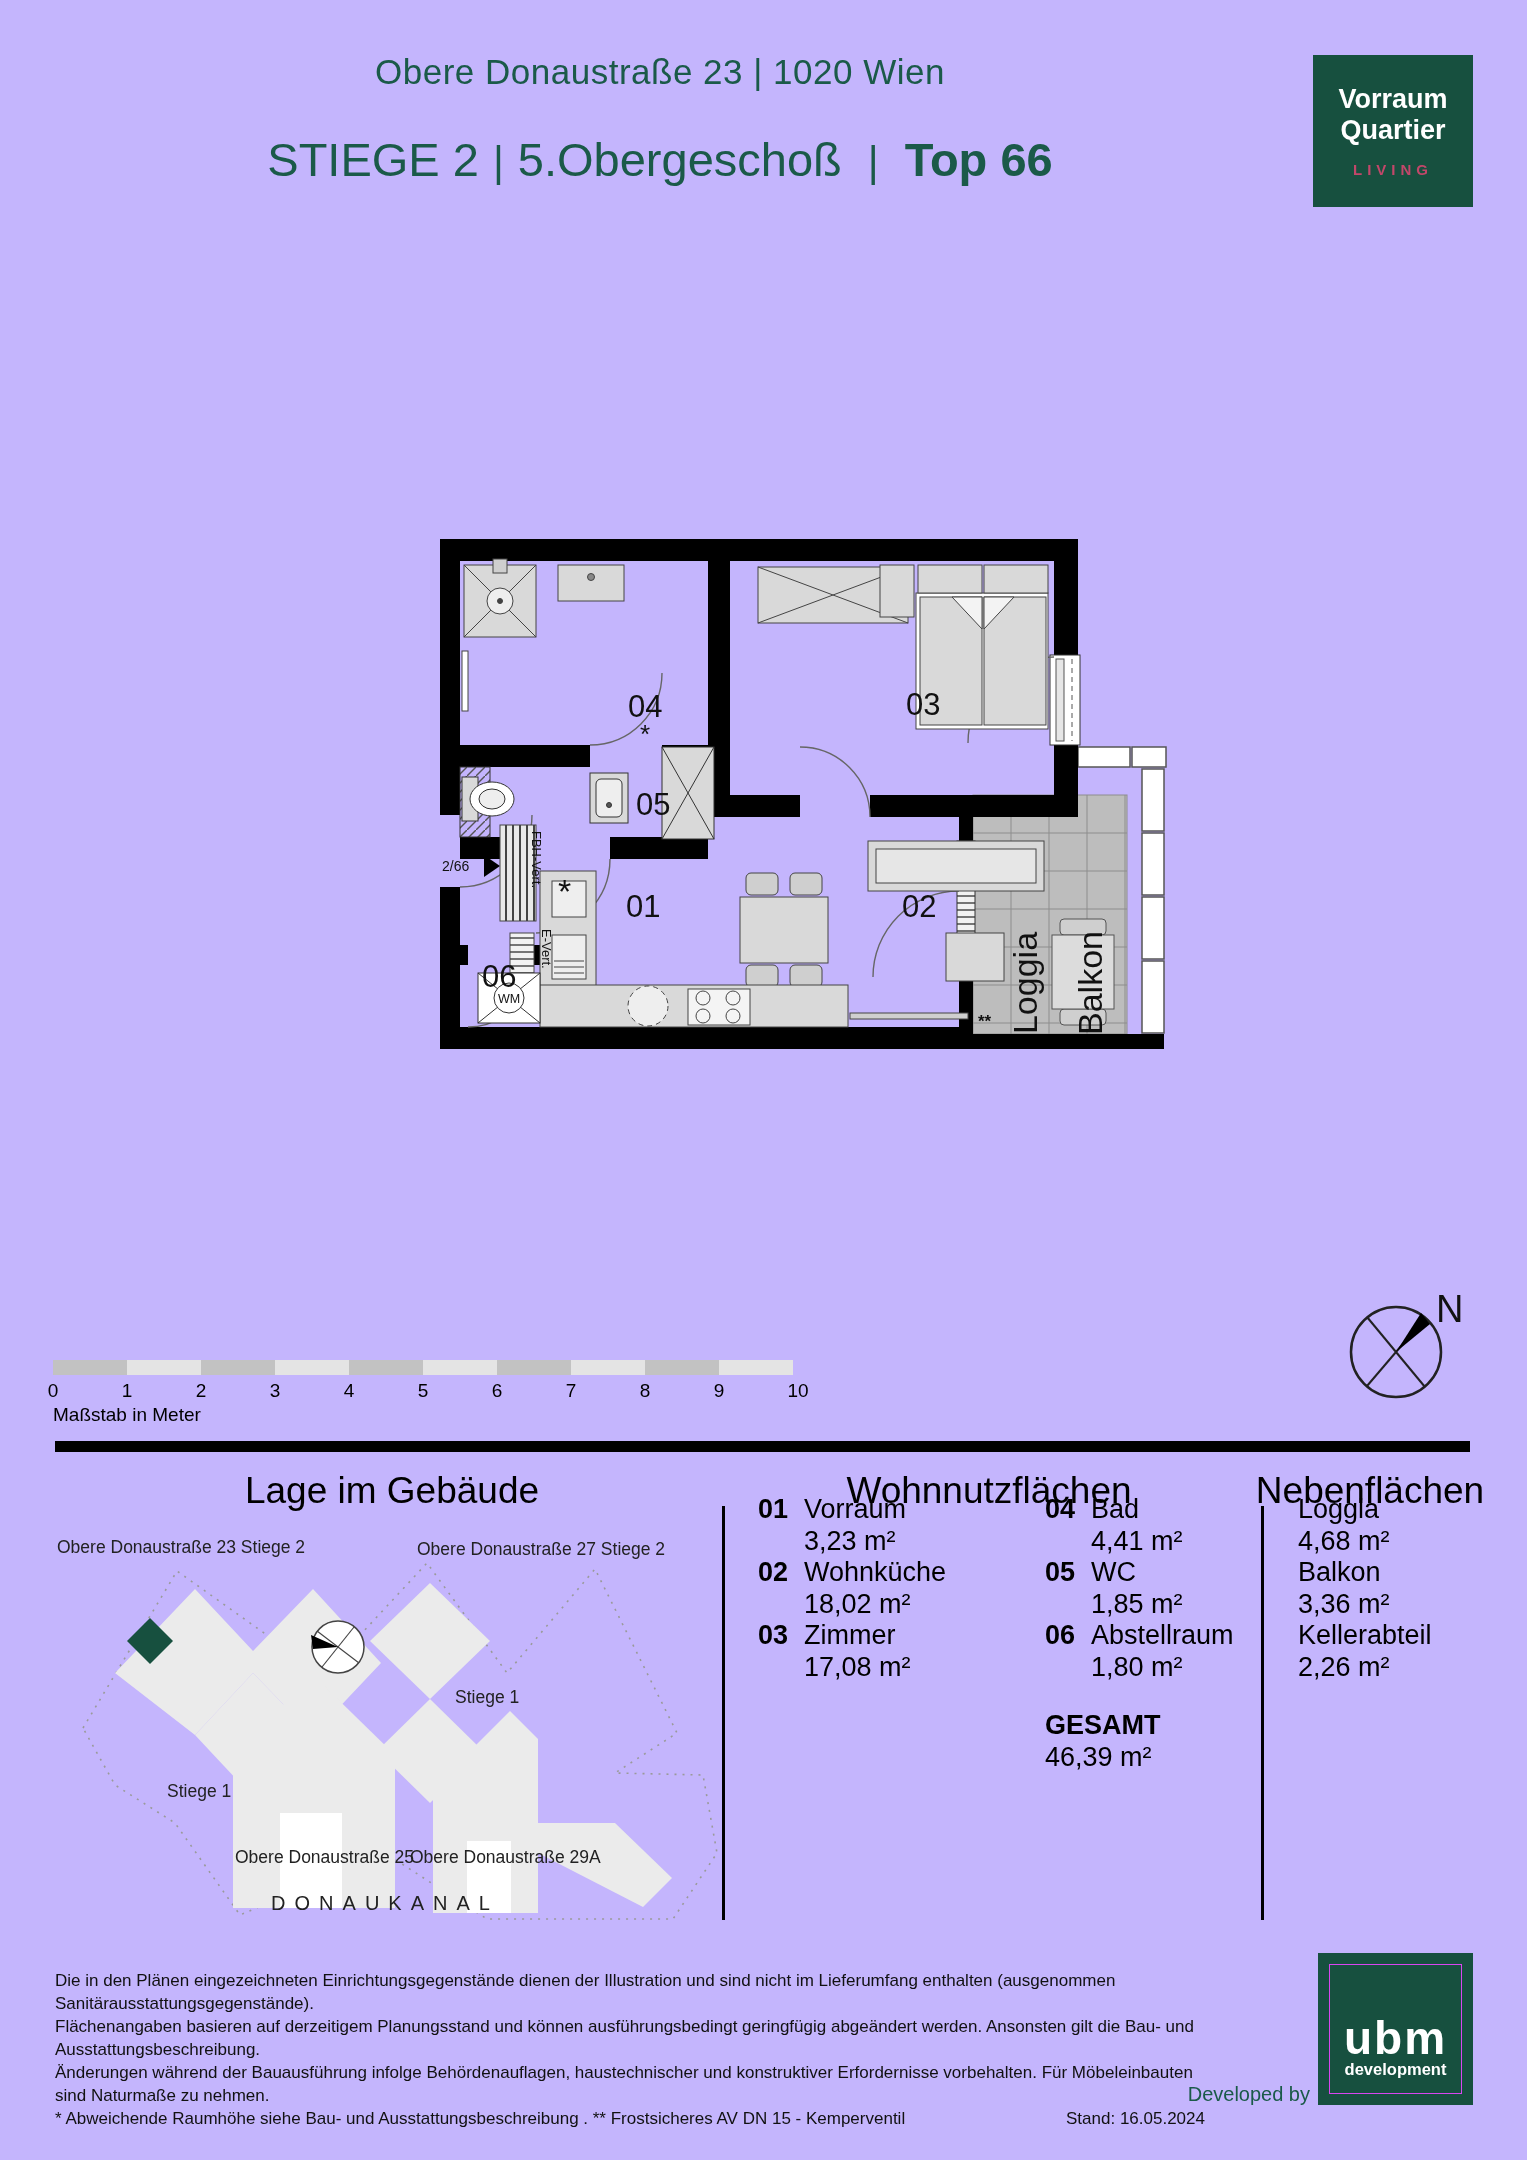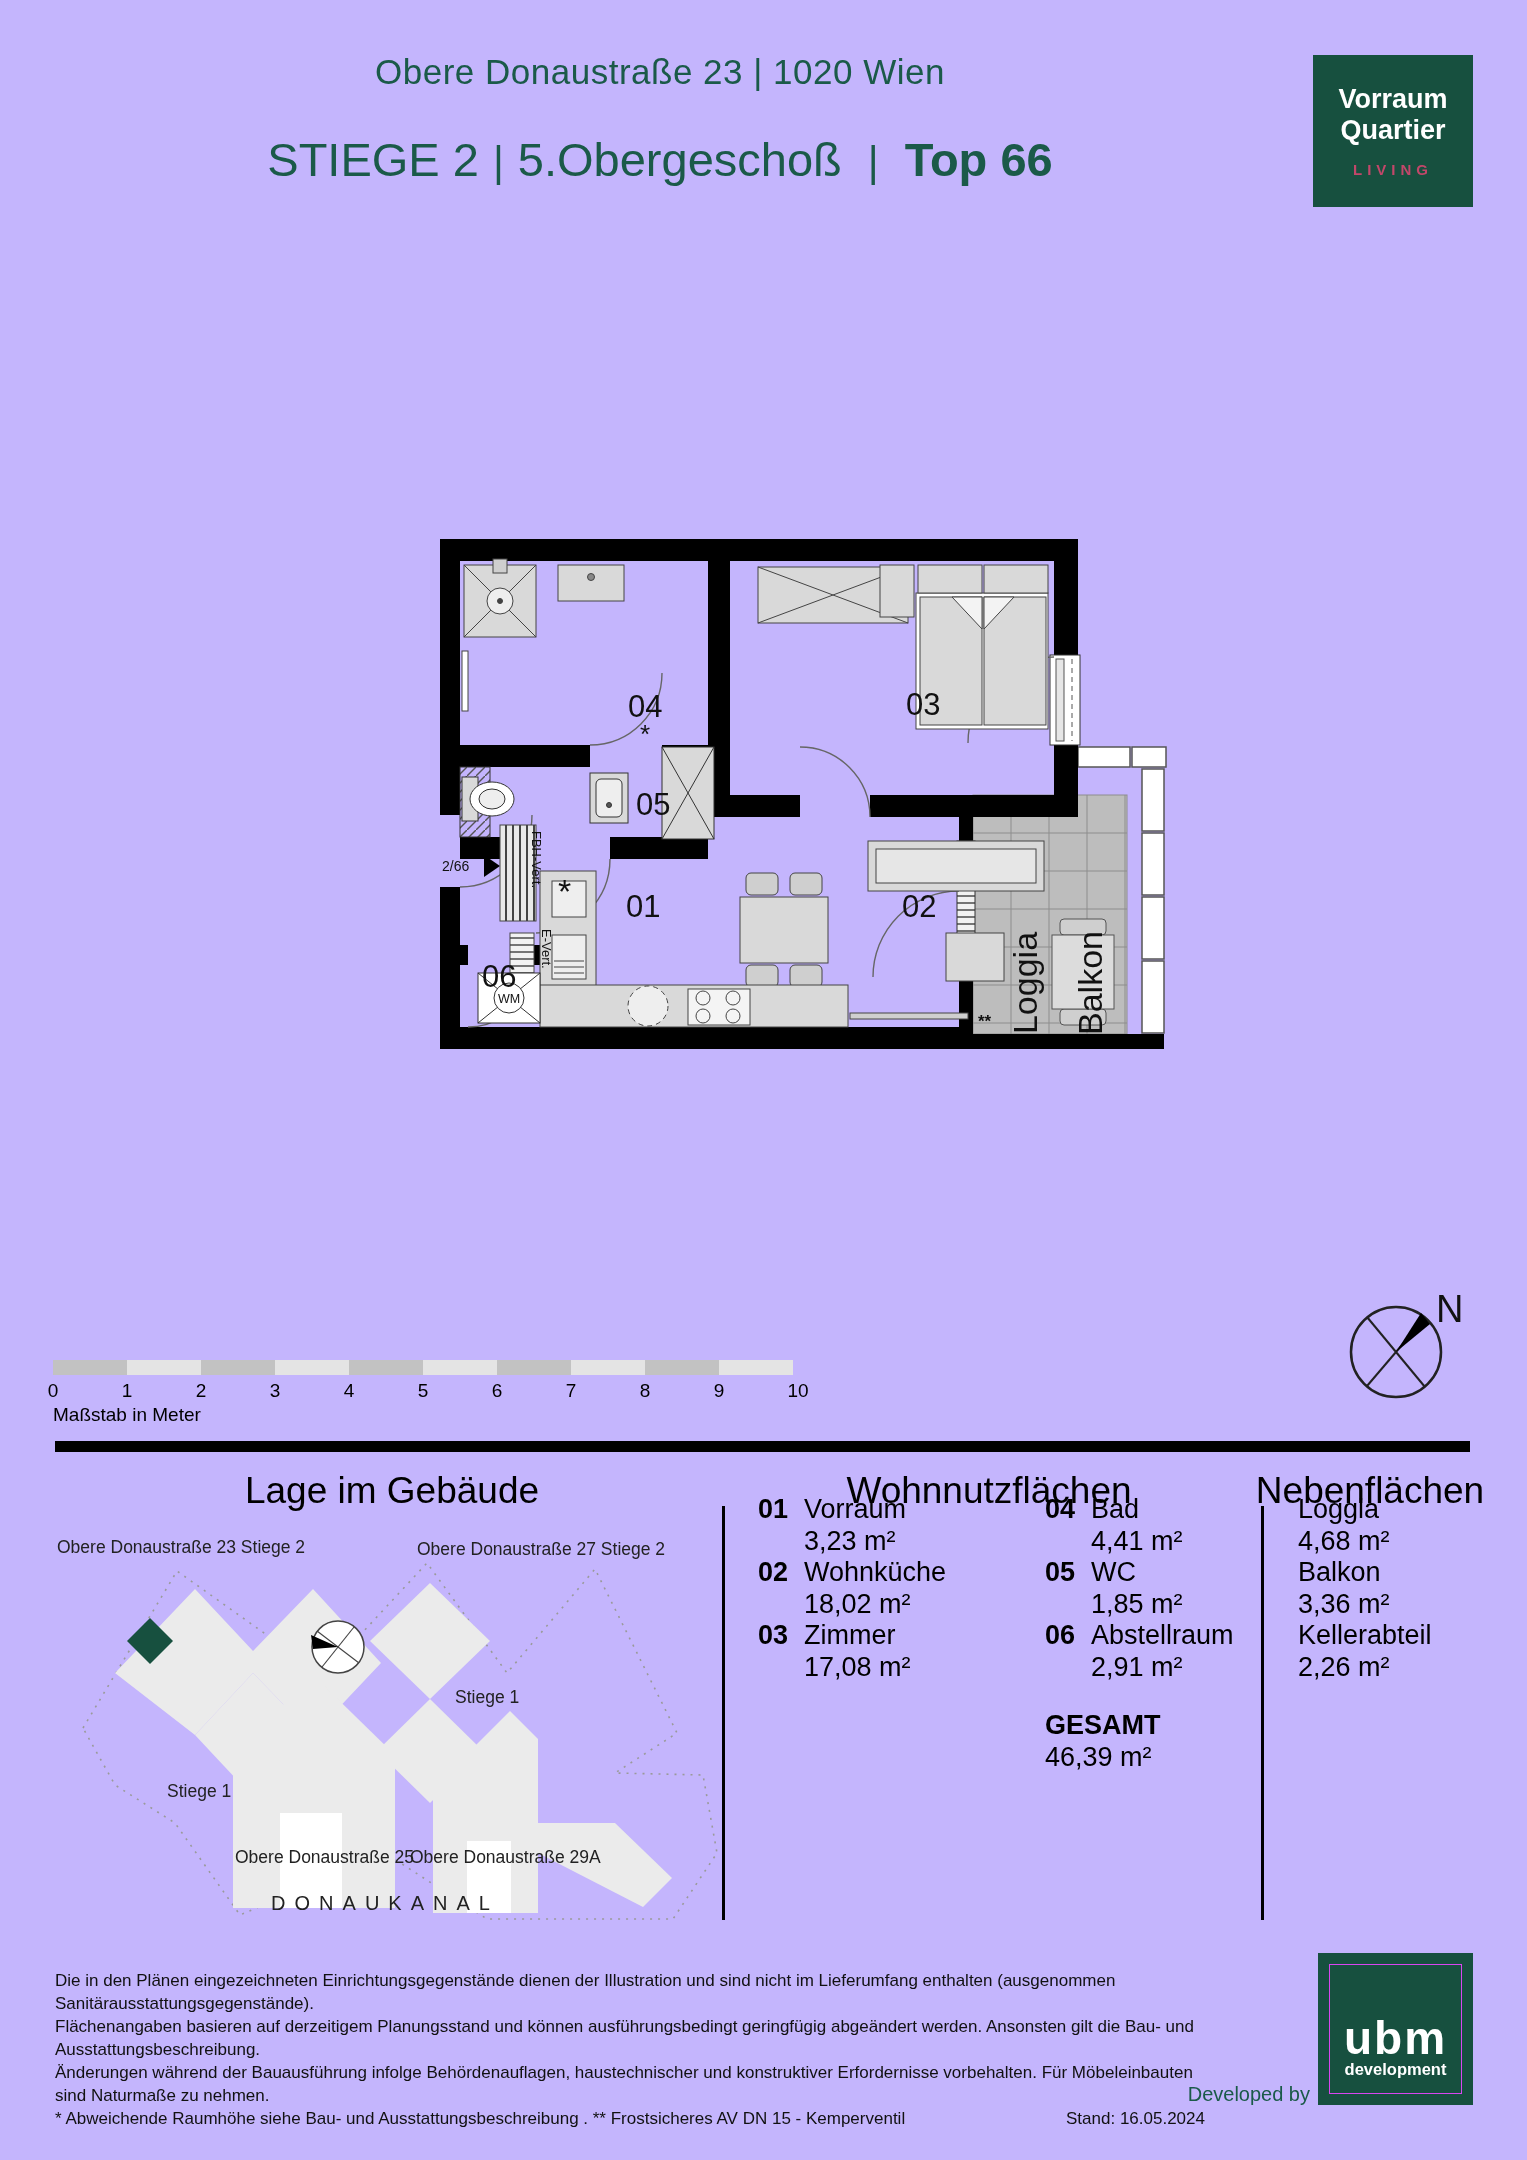--- a/index.html
+++ b/index.html
@@ -371,21 +371,21 @@
     <div class="ai">
       <div><span class="nr">04</span><span>Bad</span></div>
       <div class="val">4,41 m²</div>
     </div>
     <div class="ai">
       <div><span class="nr">05</span><span>WC</span></div>
       <div class="val">1,85 m²</div>
     </div>
     <div class="ai">
       <div><span class="nr">06</span><span>Abstellraum</span></div>
-      <div class="val">2,91 m²</div>
+      <div class="val">1,80 m²</div>
     </div>
     <div class="total">
       <div class="tl val">GESAMT</div>
       <div class="val">46,39 m²</div>
     </div>
   </div>
 
   <div class="alist c3">
     <div class="ai">
       <div>Loggia</div>

